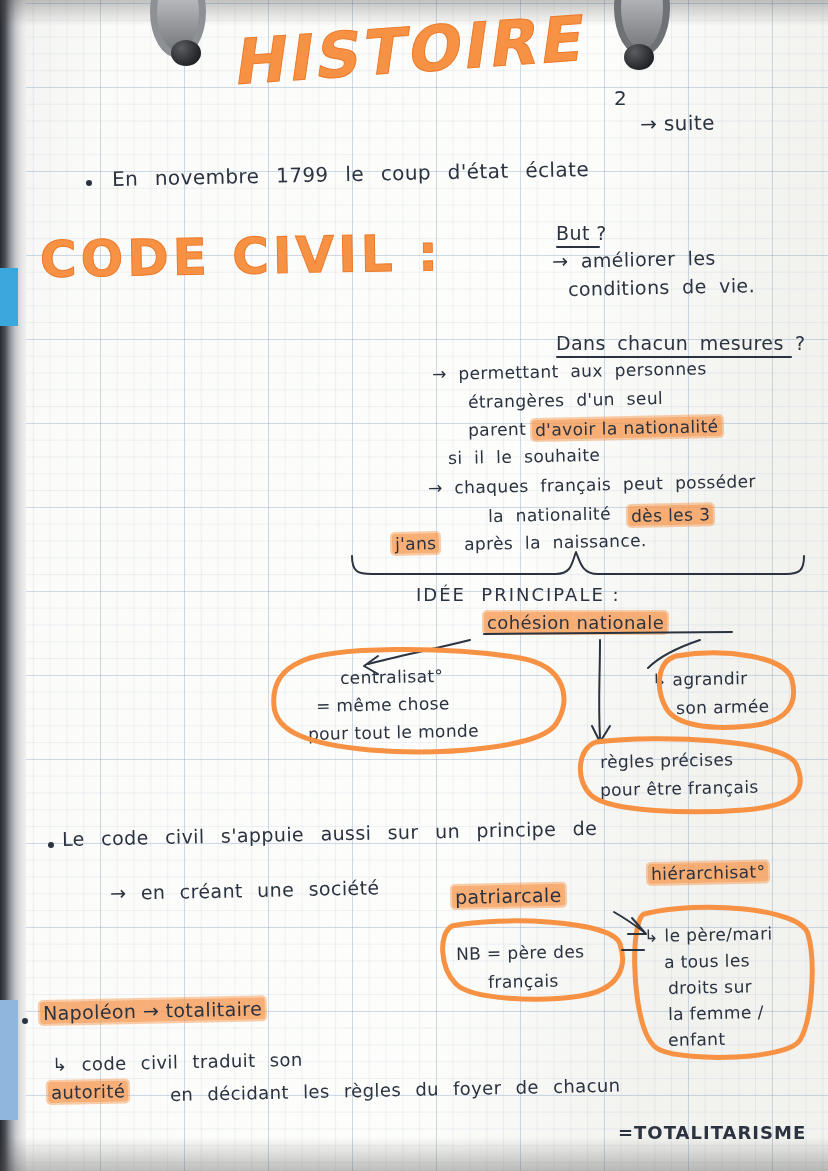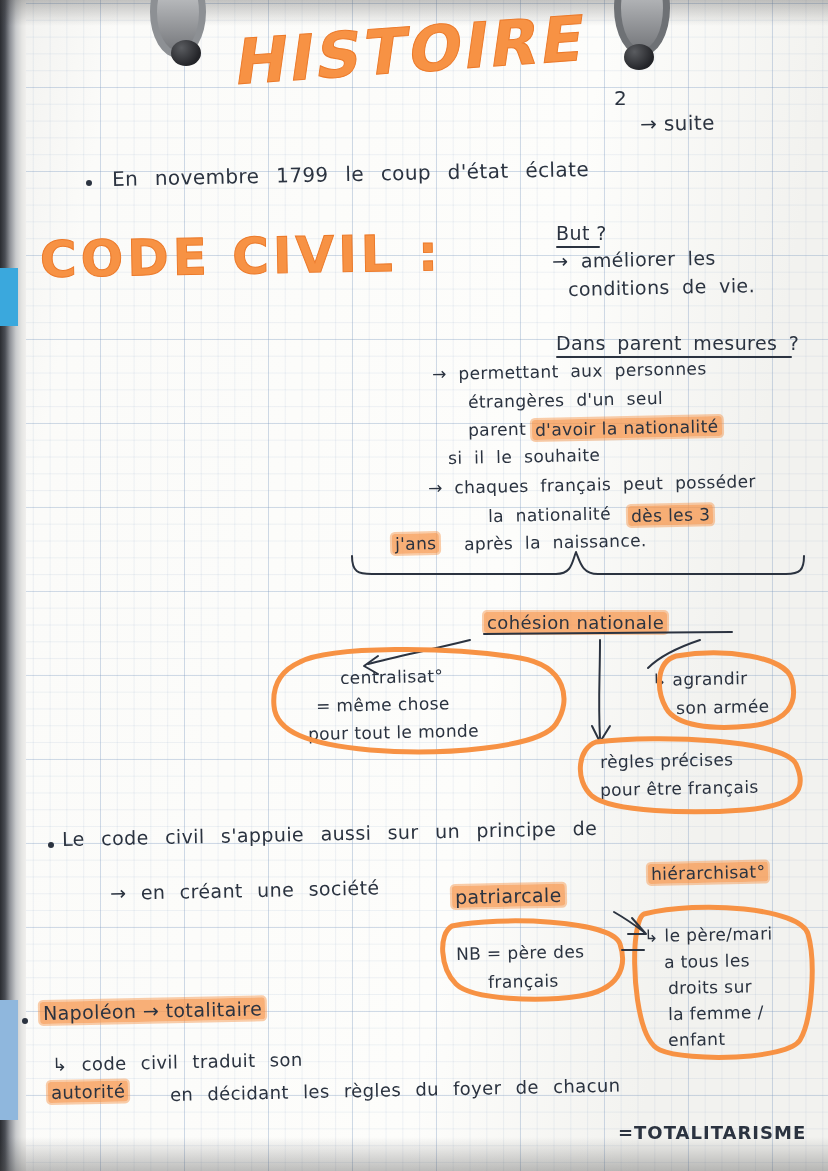--- a/index.html
+++ b/index.html
@@ -135,34 +135,35 @@
   <div class="bullet-dot" style="left:86px; top:180px;"></div>
   <div class="hw ink sz20 tilt-1" style="left:112px; top:167px; word-spacing:10px;">En novembre 1799 le coup d'état éclate</div>
 
   <div class="marker-title" style="left:40px; top:231px; font-size:50px; letter-spacing:4px; transform: rotate(-1deg);">CODE CIVIL :</div>
 
   <div class="hw ink sz19" style="left:556px; top:222px;">But ?</div>
   <div class="underline" style="left:556px; top:246px; width:44px;"></div>
   <div class="hw ink sz19 tilt-1" style="left:552px; top:250px; word-spacing:6px;">→ améliorer les</div>
   <div class="hw ink sz19 tilt-1" style="left:568px; top:278px; word-spacing:6px;">conditions de vie.</div>
 
-  <div class="hw ink sz19" style="left:556px; top:332px; word-spacing:5px;">Dans parent mesures ?</div>
+  <div class="hw ink sz19" style="left:556px; top:332px; word-spacing:5px;">Dans chacun mesures ?</div>
   <div class="underline" style="left:556px; top:356px; width:236px;"></div>
 
   <div class="hw ink sz17 tilt-1" style="left:432px; top:364px; word-spacing:6px;">→ permettant aux personnes</div>
   <div class="hw ink sz17 tilt-1" style="left:468px; top:392px; word-spacing:6px;">étrangères d'un seul</div>
   <div class="hw ink sz17 tilt-1" style="left:468px; top:420px;">parent</div>
   <div class="hw ink sz17 tilt-1" style="left:532px; top:420px;"><span class="hl">d'avoir la nationalité</span></div>
   <div class="hw ink sz17 tilt-1" style="left:448px; top:448px; word-spacing:6px;">si il le souhaite</div>
   <div class="hw ink sz17 tilt-1" style="left:428px; top:478px; word-spacing:6px;">→ chaques français peut posséder</div>
   <div class="hw ink sz17 tilt-1" style="left:488px; top:506px; word-spacing:6px;">la nationalité</div>
   <div class="hw ink sz17 tilt-1" style="left:628px; top:506px;"><span class="hl">dès les 3</span></div>
   <div class="hw ink sz17 tilt-1" style="left:392px; top:534px;"><span class="hl">j'ans</span></div>
   <div class="hw ink sz17 tilt-1" style="left:464px; top:534px; word-spacing:6px;">après la naissance.</div>
 
+  <div class="hw ink sz18" style="left:416px; top:584px; letter-spacing:2px;">IDÉE  PRINCIPALE :</div>
   <div class="hw ink sz18" style="left:484px; top:612px;"><span class="hl">cohésion nationale</span></div>
 
   <div class="hw ink sz17 tilt-1" style="left:340px; top:668px;">centralisat°</div>
   <div class="hw ink sz17 tilt-1" style="left:316px; top:696px;">= même chose</div>
   <div class="hw ink sz17 tilt-1" style="left:308px; top:724px;">pour tout le monde</div>
 
   <div class="hw ink sz17 tilt-1" style="left:652px; top:670px;">↳ agrandir</div>
   <div class="hw ink sz17 tilt-1" style="left:676px; top:698px;">son armée</div>
 
   <div class="hw ink sz17 tilt-1" style="left:600px; top:752px;">règles précises</div>

